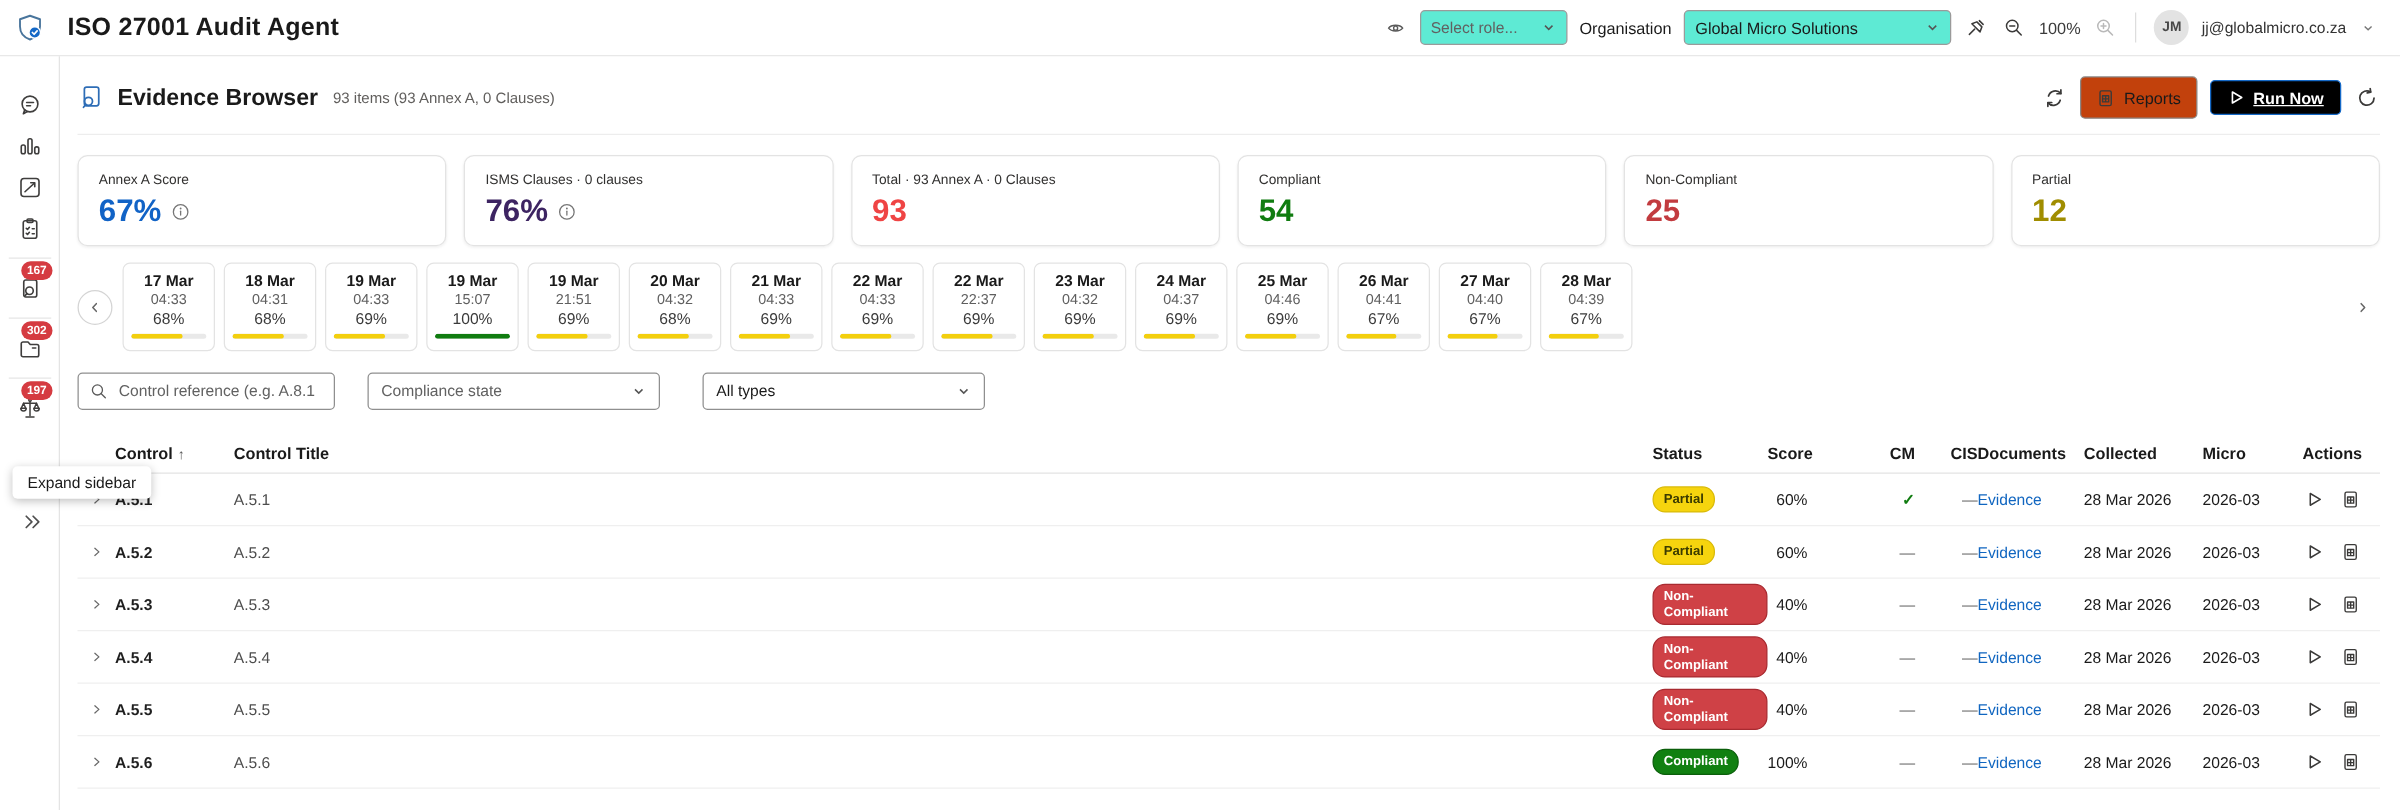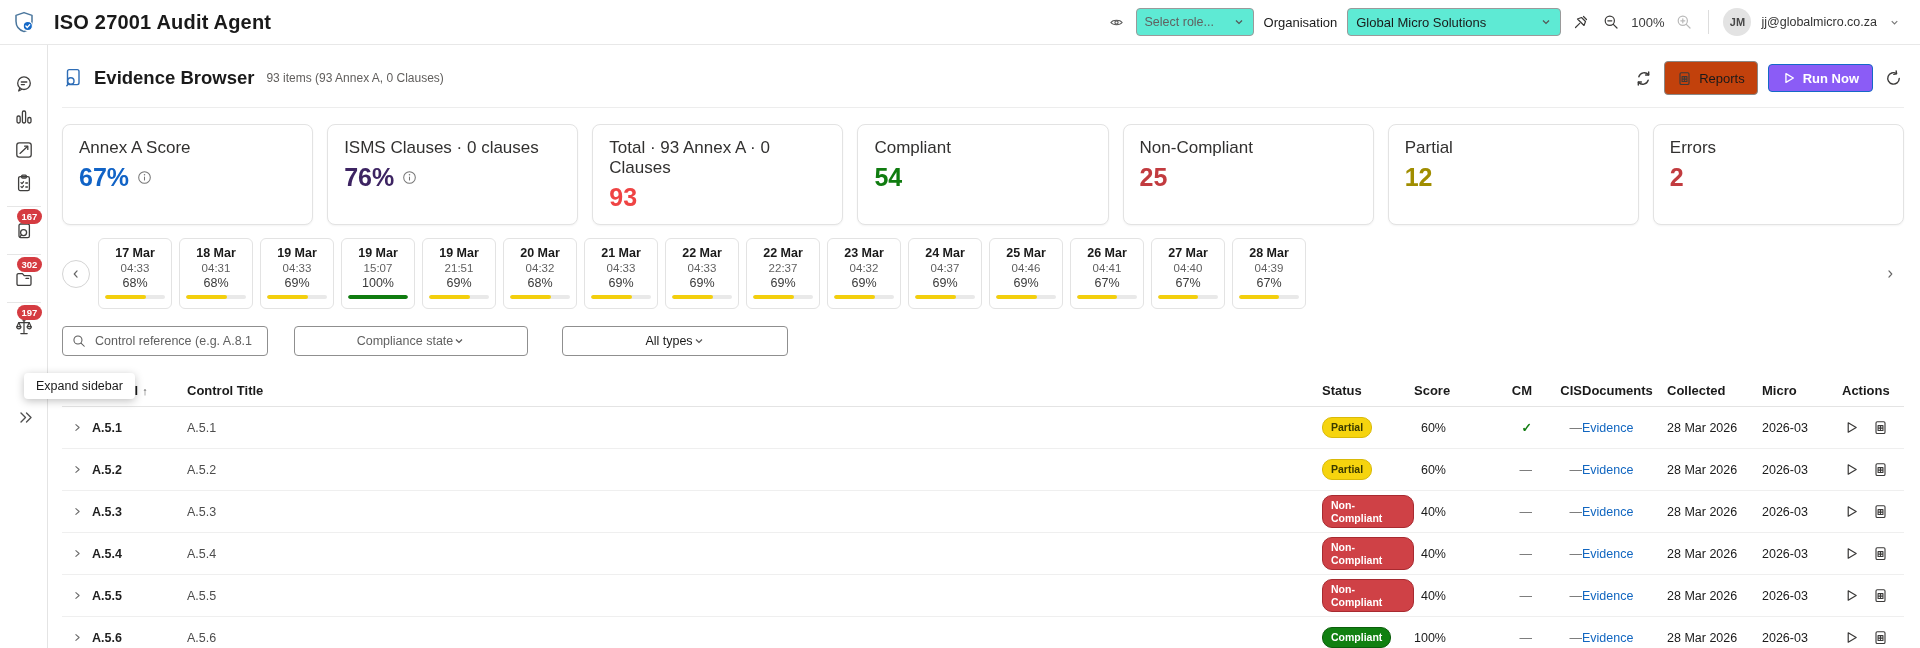--- a/index.html
+++ b/index.html
@@ -20,58 +20,58 @@
   .avatar{width:28px;height:28px;border-radius:50%;background:#e3e3e3;color:#484848;font-size:11px;font-weight:700;display:flex;align-items:center;justify-content:center;}
   .user-email{font-size:12.5px;color:#333;}
   .icon-btn{display:flex;align-items:center;justify-content:center;background:none;border:none;padding:2px;cursor:pointer;}
 
   
   .app{display:flex;height:604px;}
   .sidebar{width:47px;border-right:1px solid #e4e4e4;position:relative;display:flex;flex-direction:column;align-items:center;padding-top:22px;flex-shrink:0;}
   .side-btn{width:47px;height:33px;display:flex;align-items:center;justify-content:center;position:relative;cursor:pointer;background:none;border:none;}
   .side-sep{width:34px;border-top:1px solid #e6e6e6;margin:7px 0;}
   .side-badge{position:absolute;top:-5px;left:17px;background:#d53b41;color:#fff;font-size:9.5px;font-weight:700;line-height:1;padding:2.5px 4.5px;border-radius:9px;min-width:13px;text-align:center;z-index:5;}
-  .sidebar-tooltip{position:absolute;left:24px;top:328px;background:#fff;border-radius:4px;box-shadow:0 2px 8px rgba(0,0,0,.25);padding:6px 12px;font-size:12.5px;color:#1a1a1a;white-space:nowrap;z-index:30;}
+  .sidebar-tooltip{position:absolute;left:10px;top:328px;background:#fff;border-radius:4px;box-shadow:0 2px 8px rgba(0,0,0,.25);padding:6px 12px;font-size:12.5px;color:#1a1a1a;white-space:nowrap;z-index:30;}
   .collapse-btn{position:absolute;top:362px;left:11px;background:none;border:none;cursor:pointer;}
 
   .main{flex:1;padding:10px 16px 0 14px;position:relative;min-width:0;}
 
   
   .toolbar{display:flex;align-items:center;gap:10px;padding:6px 0 12px;border-bottom:1px solid #ededed;}
   .page-title{font-size:18.5px;font-weight:700;}
   .subtitle{font-size:12px;color:#605e5c;margin-left:2px;}
   .btn{display:flex;align-items:center;gap:7px;height:28px;border-radius:4px;font-size:13px;cursor:pointer;}
   .btn-outline{border:1px solid #8a8886;background:#c2410c;color:#1a1a1a;padding:16px 12px;}
-  .btn-primary{border:1px solid #1569c7;background:#8b5cf6;color:#fff;padding:0 13px;font-weight:600;}
+  .btn-primary{border:1px solid #1569c7;background:#000000;color:#fff;padding:0 13px;font-weight:600;text-decoration:underline;}
 
   
   .cards{display:flex;gap:14px;margin-top:16px;}
   .card{flex:1;border:1px solid #e3e3e3;border-radius:8px;padding:13px 16px 14px;box-shadow:0 1px 2px rgba(0,0,0,.05);background:#fff;}
-  .card-label{font-size:17px;color:#323130;}
+  .card-label{font-size:11px;color:#323130;}
   .card-value-row{display:flex;align-items:center;gap:8px;margin-top:7px;}
   .card-value{font-size:25px;font-weight:700;line-height:1;}
 
   
   .carousel{display:flex;align-items:center;gap:8px;margin-top:13px;}
   .nav-btn{width:28px;height:28px;border-radius:50%;border:1px solid #d4d4d4;background:#fff;display:flex;align-items:center;justify-content:center;cursor:pointer;flex-shrink:0;}
   .nav-btn.plain{border:none;margin-left:auto;}
   .tiles{display:flex;gap:7px;}
   .tile{width:74px;border:1px solid #e3e3e3;border-radius:6px;padding:7px 6px 9px;text-align:center;background:#fff;cursor:pointer;box-sizing:border-box;}
   .tile-date{font-size:12.5px;font-weight:700;}
   .tile-time{font-size:11.5px;color:#5f5f5f;margin-top:2px;}
   .tile-pct{font-size:12.5px;color:#3a3a3a;margin-top:2px;}
   .tile-bar{height:4px;border-radius:2px;background:#e9e9e9;margin-top:5px;overflow:hidden;}
   .tile-bar-fill{height:100%;border-radius:2px;}
 
   
   .filters{display:flex;gap:26px;margin-top:17px;}
   .search-box{width:206px;height:30px;border:1px solid #8f8f8f;border-radius:4px;display:flex;align-items:center;padding:0 9px;gap:7px;box-sizing:border-box;}
   .search-box input{border:none;outline:none;flex:1;font-size:12.5px;font-family:"Liberation Sans",sans-serif;color:#1a1a1a;min-width:0;}
   .search-box input::placeholder{color:#616161;}
-  .filter-select{height:30px;border:1px solid #8f8f8f;border-radius:4px;display:flex;align-items:center;justify-content:center;padding:0 10px;font-size:12.5px;cursor:pointer;box-sizing:border-box;}
+  .filter-select{height:30px;border:1px solid #8f8f8f;border-radius:4px;display:flex;align-items:center;justify-content:space-between;padding:0 10px;font-size:12.5px;cursor:pointer;box-sizing:border-box;}
   .f-state{width:234px;color:#616161;}
   .f-type{width:226px;color:#1a1a1a;margin-left:8px;}
 
   
   .table{margin-top:18px;}
   .trow{display:grid;grid-template-columns:30px 95px 1fr 92px 48px 70px 50px 85px 95px 80px 62px;align-items:center;height:41px;border-bottom:1px solid #efefef;font-size:12.5px;}
   .thead{height:32px;font-weight:700;font-size:13px;border-bottom:1px solid #e4e4e4;}
   .cell-score{text-align:right;padding-right:16px;}
   .cell-center{text-align:right;}
   .sort-arrow{font-weight:400;color:#555;font-size:11px;margin-left:4px;}
@@ -309,27 +309,20 @@
 
     </div>
   </div>
           <div class="card">
     <div class="card-label">Partial</div>
     <div class="card-value-row">
       <span class="card-value" style="color: rgb(160, 141, 0);">12</span>
 
     </div>
   </div>
-          <div class="card">
-    <div class="card-label">Errors</div>
-    <div class="card-value-row">
-      <span class="card-value" style="color: rgb(194, 59, 63);">2</span>
-
-    </div>
-  </div>
         </div>
 
       <div class="carousel">
         <button class="nav-btn">
           <svg width="14" height="14" viewBox="0 0 16 16" fill="none" stroke="#666" stroke-width="1.4" stroke-linecap="round" stroke-linejoin="round">
               <polyline points="9.2,4.5 6,8 9.2,11.5"></polyline>
             </svg>
         </button>
         <div class="tiles">
             <div class="tile">

